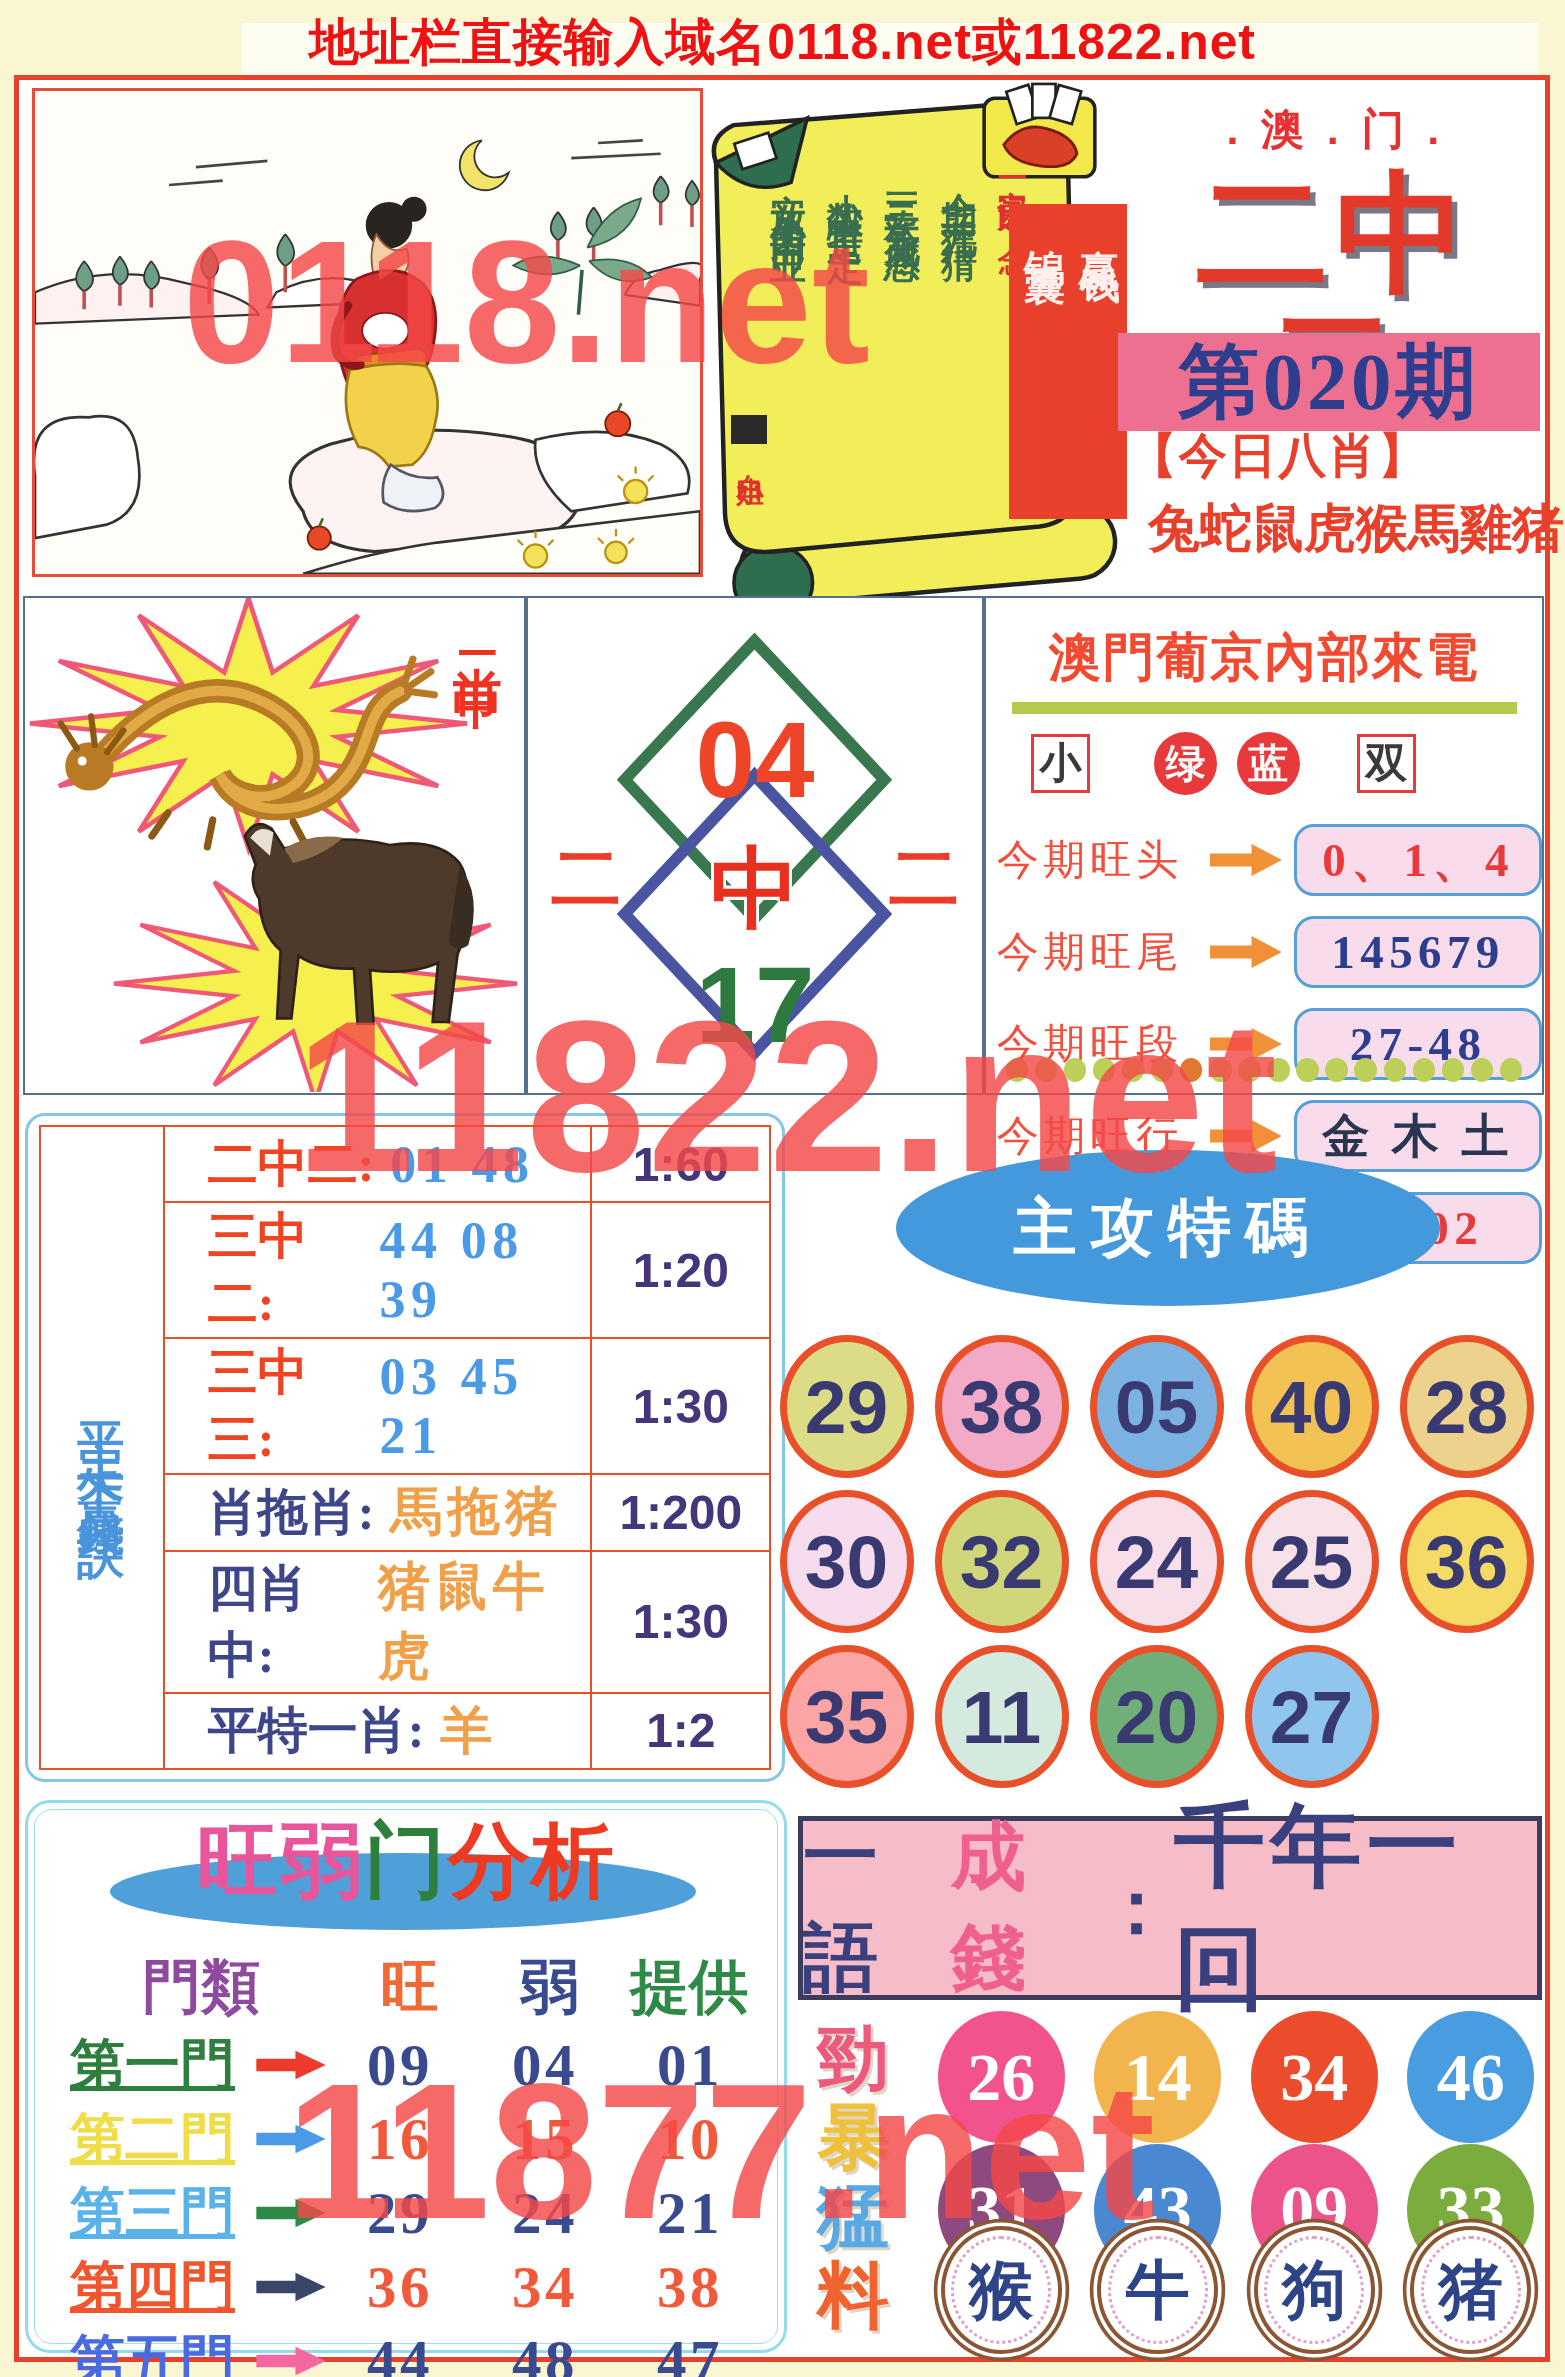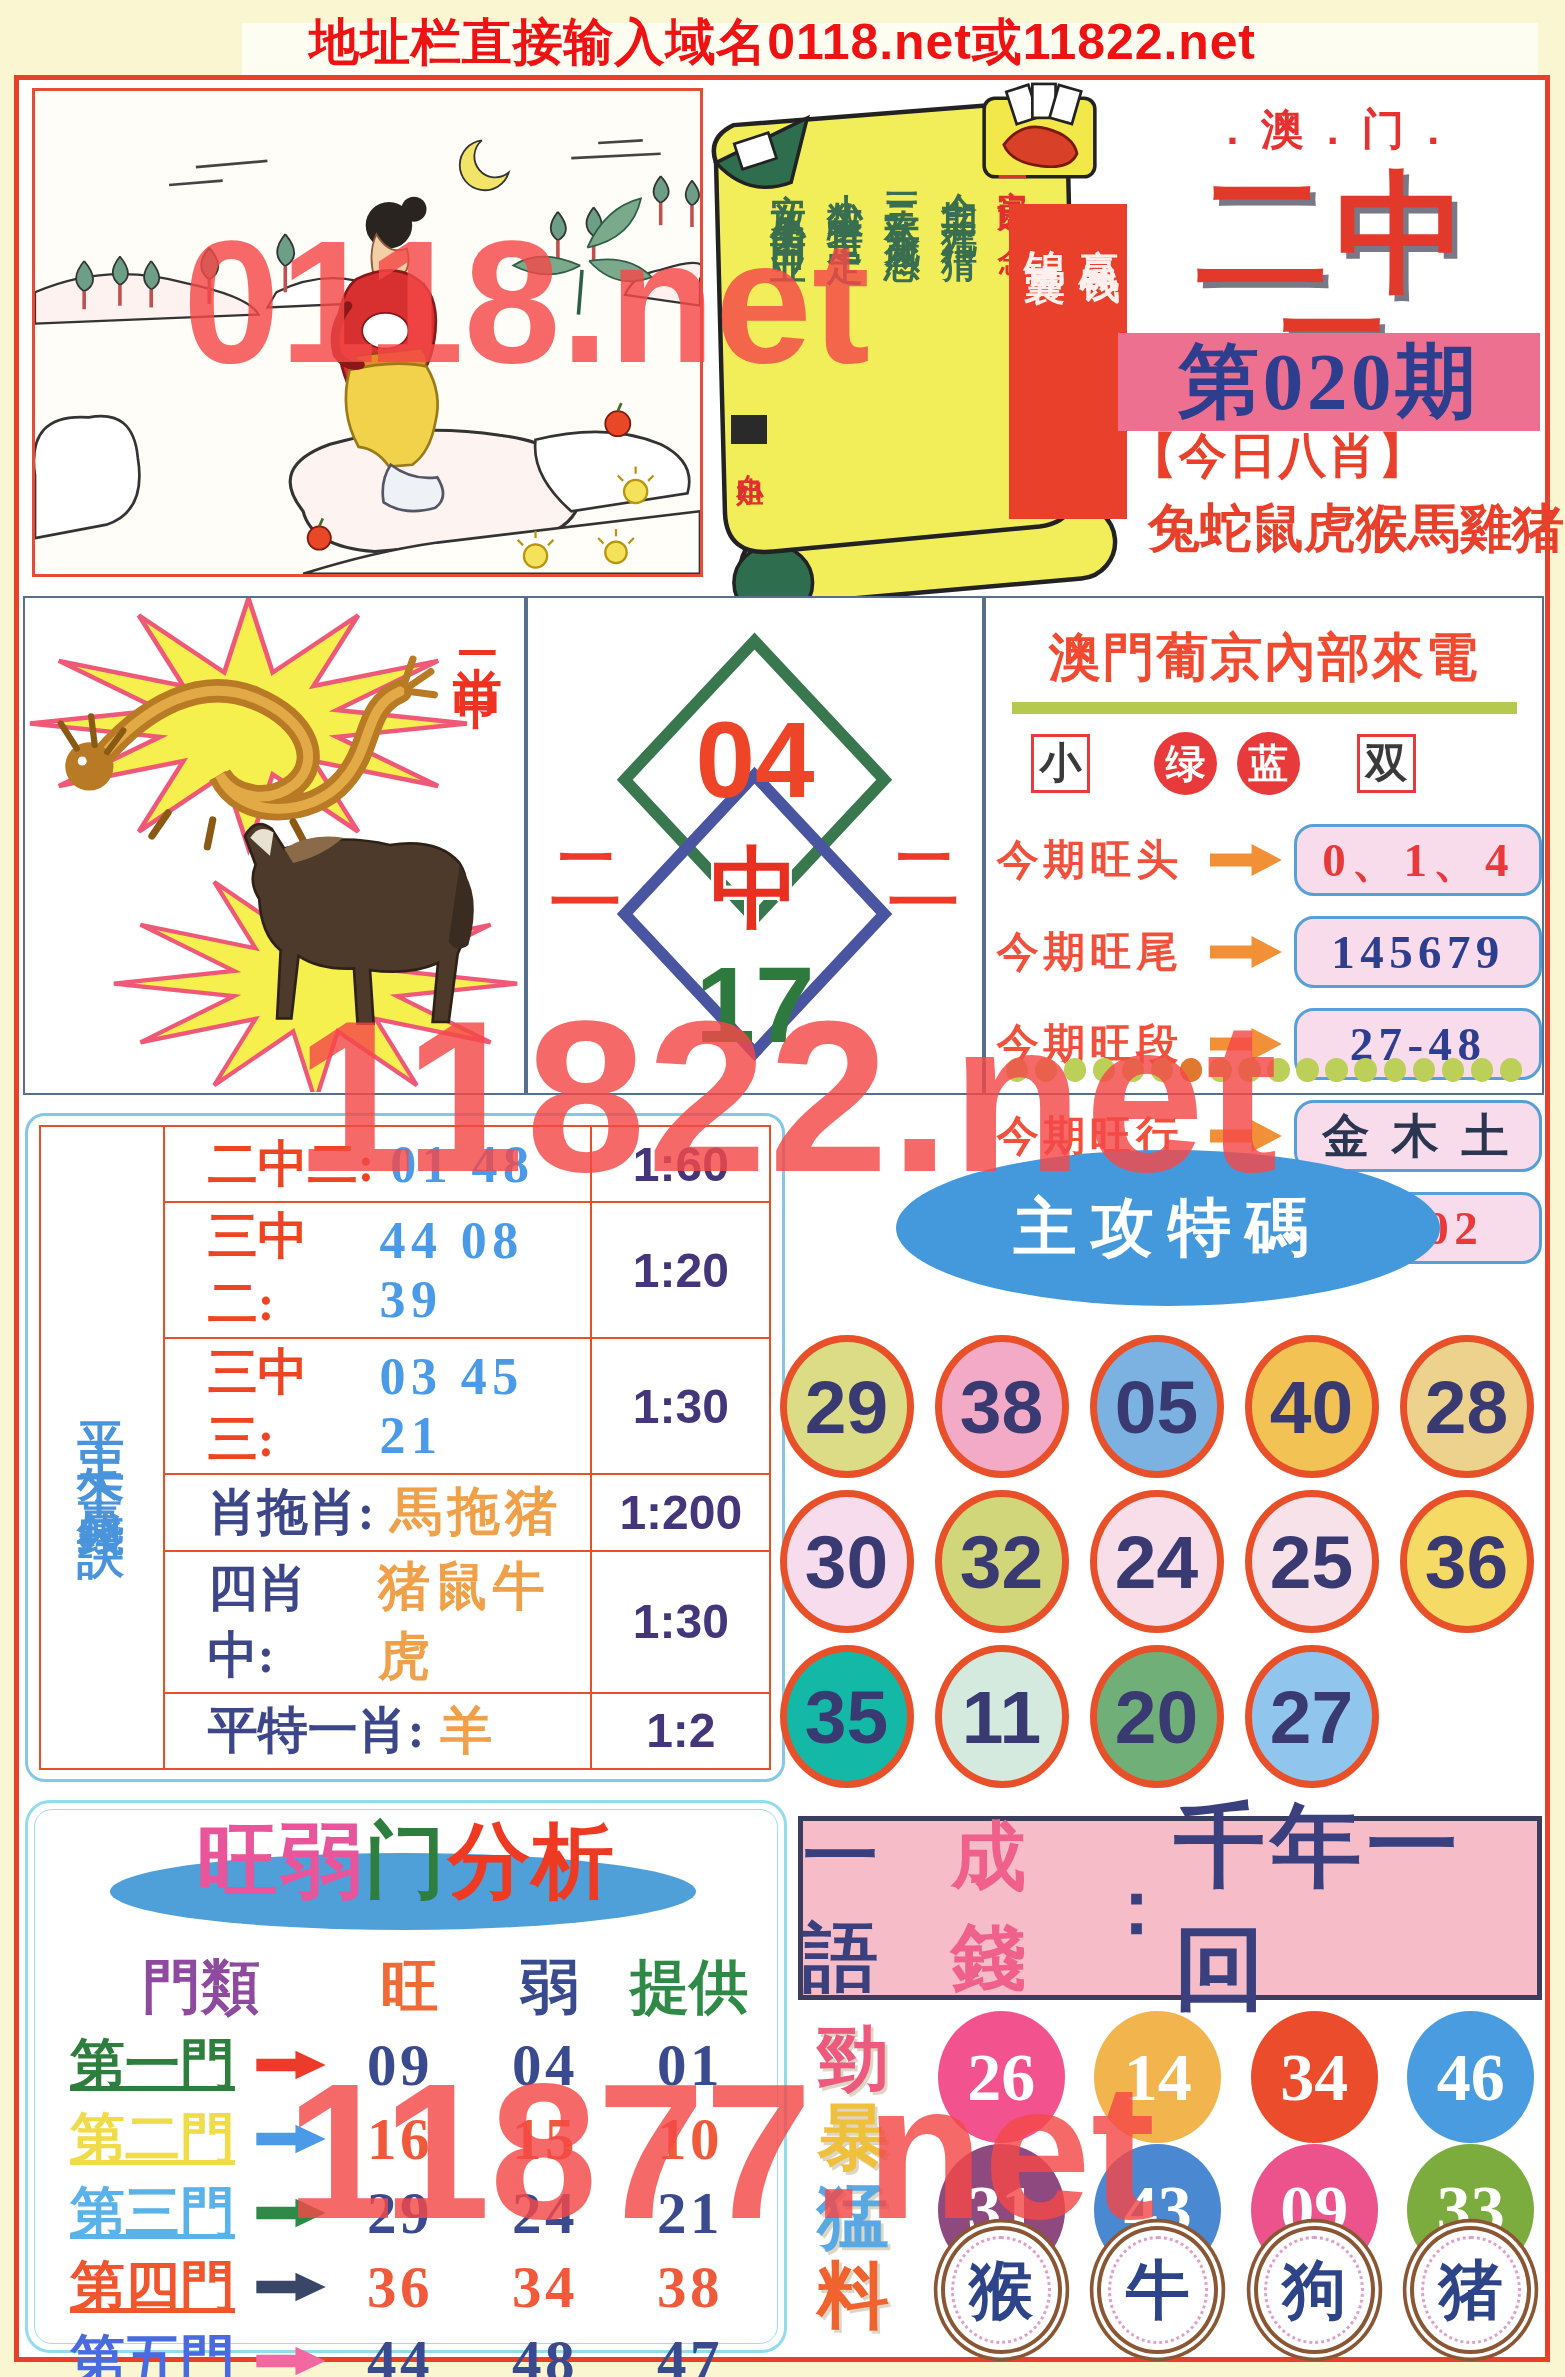--- a/index.html
+++ b/index.html
@@ -44,21 +44,21 @@
   .d-side{position:absolute;top:234px;font-size:70px;font-weight:bold;color:#ee3a28;font-family:"Liberation Serif",serif;}
   .d-side.l{left:23px;} .d-side.r{right:23px;}
 
   .hl-title{margin-top:25px;text-align:center;font-size:52px;font-weight:bold;color:#f24a30;letter-spacing:1.8px;}
   .hl-bar{width:505px;height:11.6px;background:#b6c94f;margin:9px auto 0 auto;}
   .chips{margin-top:18px;display:flex;align-items:center;padding-left:45px;}
   .chip-box{width:59px;height:59px;border:3.6px solid #e83a3a;display:flex;align-items:center;justify-content:center;font-size:42px;font-weight:bold;color:#3a3a3a;box-sizing:border-box;}
   .chip-circle{width:63px;height:63px;border-radius:50%;background:#e83a3a;color:#fff;display:flex;align-items:center;justify-content:center;font-size:40px;font-weight:bold;}
   .hl-rows{margin-top:19.7px;}
   .hl-row{height:92px;display:flex;align-items:center;padding-left:10.7px;}
-  .hl-label{font-size:42px;font-weight:bold;color:#f0503c;letter-spacing:4.5px;width:238px;}
+  .hl-label{font-size:42px;font-weight:normal;color:#f0503c;letter-spacing:4.5px;width:238px;}
   .hl-value{margin-left:10.7px;width:270px;height:66px;border:3.6px solid #55a0d8;border-radius:19.7px;background:#f8dcec;display:flex;align-items:center;justify-content:center;font-size:47px;font-weight:bold;letter-spacing:5.4px;font-family:"Liberation Serif",serif;}
   .dots-row{position:absolute;left:19.7px;right:19.7px;bottom:10.7px;display:flex;justify-content:space-between;}
   .dot{width:22.4px;height:24px;border-radius:50%;background:#bccf58;}
 
   
   .formula{position:absolute;left:25px;top:1113px;width:760px;height:669px;border:3.6px solid #84c8e6;border-radius:19.7px;background:#fff;padding:9px 10.7px;box-sizing:border-box;}
   .f-inner{border:2.7px solid #e8502a;width:100%;height:100%;display:flex;box-sizing:border-box;}
   .f-side{width:122px;border-right:2.7px solid #e8502a;display:flex;align-items:center;justify-content:center;}
   .f-side span{writing-mode:vertical-rl;text-orientation:upright;color:#4a94dc;font-size:47px;font-weight:bold;letter-spacing:18px;font-family:"Liberation Serif",serif;}
   .f-rows{flex:1;display:flex;flex-direction:column;}
@@ -415,21 +415,21 @@
     <div class="ball" style="background: rgb(220, 220, 134);">29</div>
     <div class="ball" style="background: rgb(242, 170, 198);">38</div>
     <div class="ball" style="background: rgb(124, 178, 226);">05</div>
     <div class="ball" style="background: rgb(242, 194, 84);">40</div>
     <div class="ball" style="background: rgb(236, 210, 140);">28</div>
     <div class="ball" style="background: rgb(246, 220, 236);">30</div>
     <div class="ball" style="background: rgb(210, 214, 122);">32</div>
     <div class="ball" style="background: rgb(248, 222, 232);">24</div>
     <div class="ball" style="background: rgb(248, 226, 234);">25</div>
     <div class="ball" style="background: rgb(246, 218, 102);">36</div>
-    <div class="ball" style="background: #14b8a6; text-align: center;">35</div>
+    <div class="ball" style="background: #fca5a5; text-align: center;">35</div>
     <div class="ball" style="background: rgb(212, 234, 222);">11</div>
     <div class="ball" style="background: rgb(112, 176, 120);">20</div>
     <div class="ball" style="background: rgb(144, 198, 238);">27</div>
   </div>
 
   <div class="ana">
     <div class="ana-ellipse"></div>
     <div class="ana-title">
       <span style="color: rgb(232, 85, 154);">旺弱</span><span style="color: rgb(46, 126, 62);">门</span><span style="color: rgb(238, 58, 34);">分析</span>
     </div>

